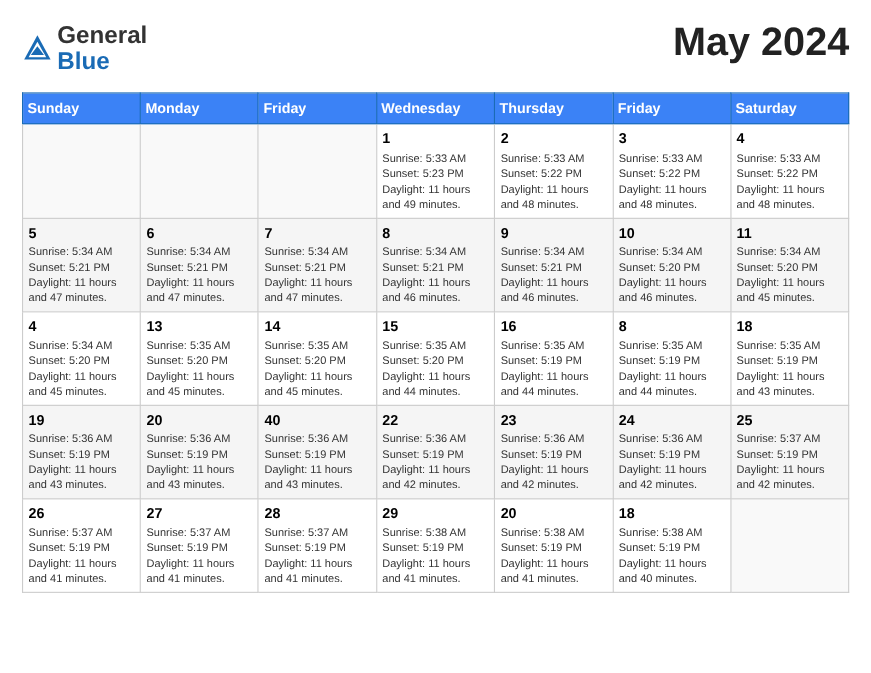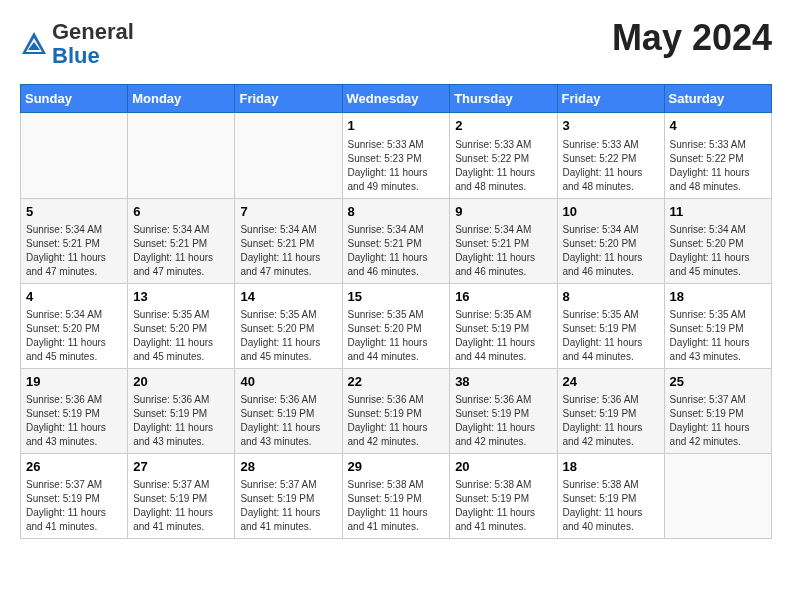--- a/index.html
+++ b/index.html
@@ -211,21 +211,21 @@
         </td>
         <td>
           <span class="day-number">40</span>
           <div class="day-info">Sunrise: 5:36 AM<br>Sunset: 5:19 PM<br>Daylight: 11 hours and 43 minutes.</div>
         </td>
         <td>
           <span class="day-number">22</span>
           <div class="day-info">Sunrise: 5:36 AM<br>Sunset: 5:19 PM<br>Daylight: 11 hours and 42 minutes.</div>
         </td>
         <td>
-          <span class="day-number">38</span>
+          <span class="day-number">23</span>
           <div class="day-info">Sunrise: 5:36 AM<br>Sunset: 5:19 PM<br>Daylight: 11 hours and 42 minutes.</div>
         </td>
         <td>
           <span class="day-number">24</span>
           <div class="day-info">Sunrise: 5:36 AM<br>Sunset: 5:19 PM<br>Daylight: 11 hours and 42 minutes.</div>
         </td>
         <td>
           <span class="day-number">25</span>
           <div class="day-info">Sunrise: 5:37 AM<br>Sunset: 5:19 PM<br>Daylight: 11 hours and 42 minutes.</div>
         </td>

